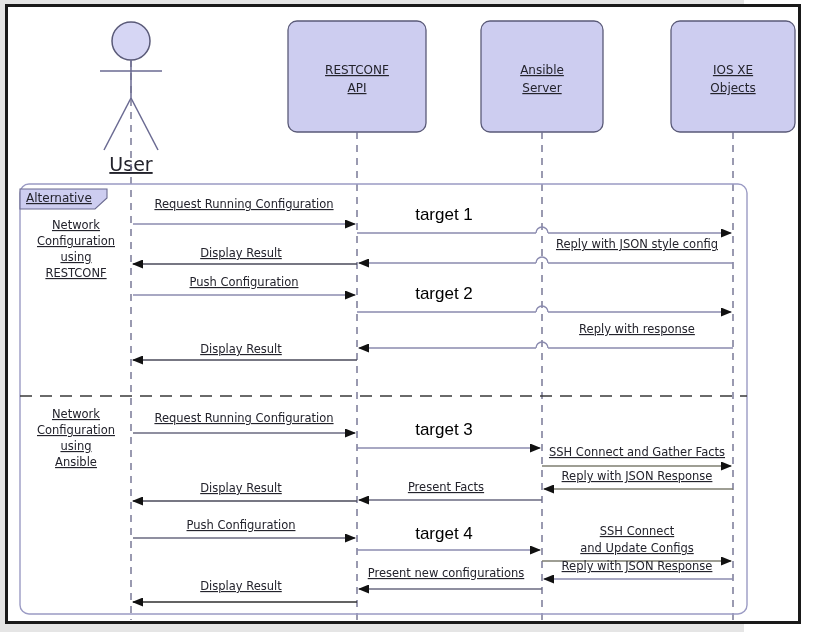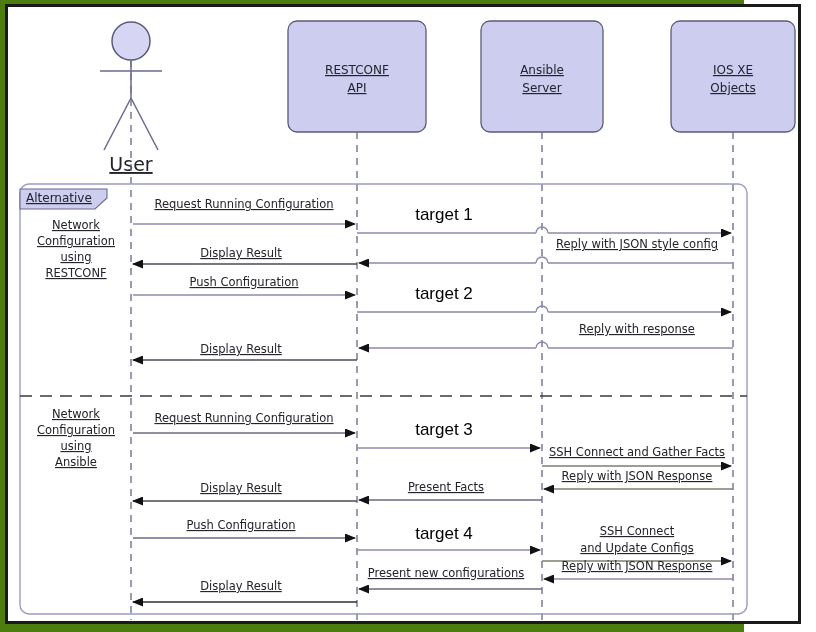--- a/index.html
+++ b/index.html
@@ -1,18 +1,18 @@
 <!DOCTYPE html>
 <html><head>
 <meta charset="utf-8">
 <style>
   html,body{margin:0;padding:0;background:#ffffff;}
   body{width:816px;height:632px;overflow:hidden;
        font-family:"DejaVu Sans","Liberation Sans",sans-serif;}
-  #stage{position:relative;width:744px;height:632px;background:#4d7c0f;}
+  #stage{position:relative;width:744px;height:632px;background:#e5e5e5;}
   #frame{position:absolute;left:5px;top:4px;width:796px;height:620px;
          border:3px solid #1a1a1a;background:#ffffff;box-sizing:border-box;}
   svg#diagram{position:absolute;left:0;top:0;width:816px;height:632px;}
   .msg{font-family:"DejaVu Sans","Liberation Sans",sans-serif;
        font-size:11.5px;fill:#23232c;text-decoration:underline;}
   .boxlbl{font-family:"DejaVu Sans","Liberation Sans",sans-serif;
        font-size:12px;fill:#23232c;text-decoration:underline;}
   .actorlbl{font-family:"DejaVu Sans","Liberation Sans",sans-serif;
        font-size:19px;fill:#23232c;text-decoration:underline;}
   .fraglbl{font-family:"DejaVu Sans","Liberation Sans",sans-serif;

